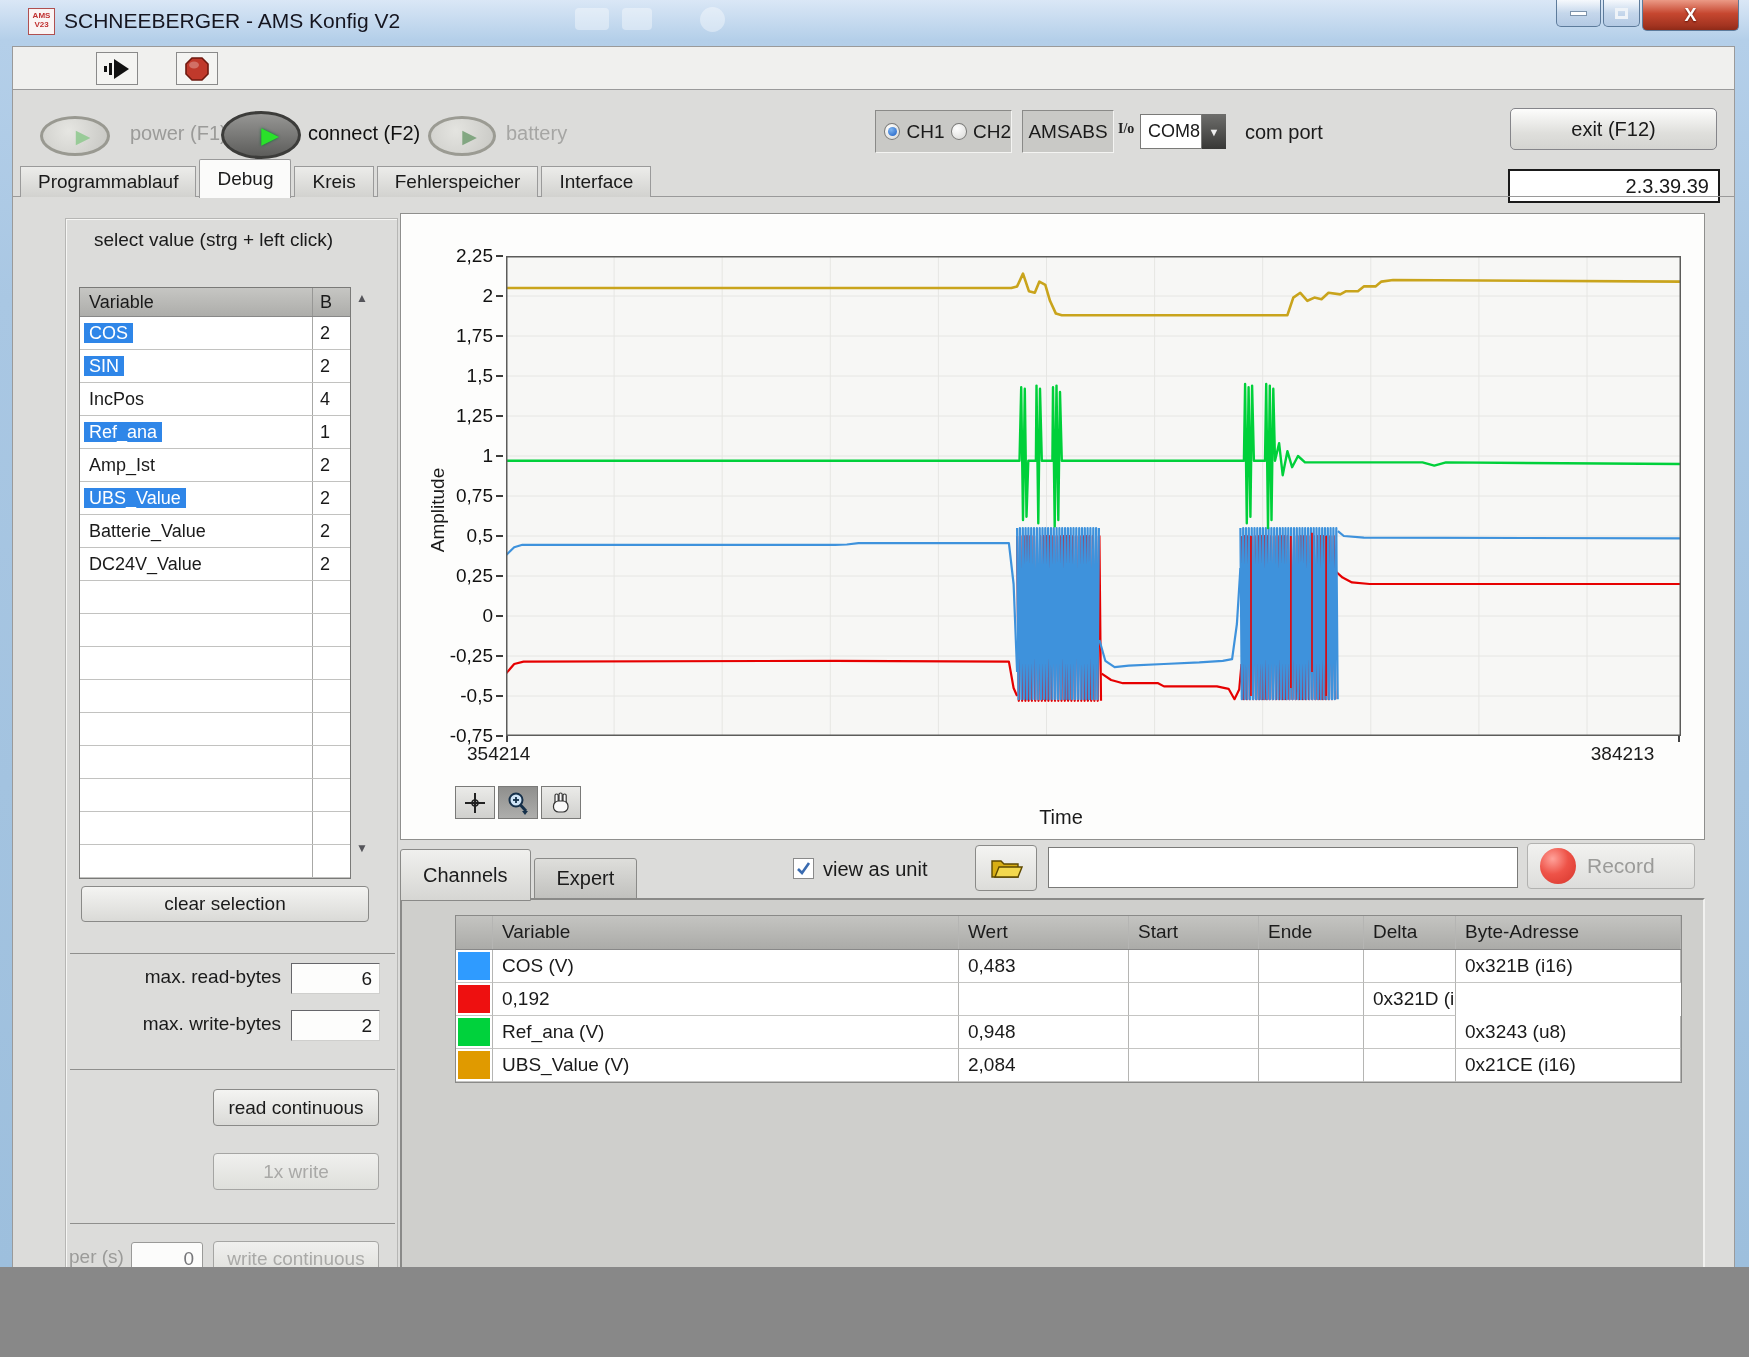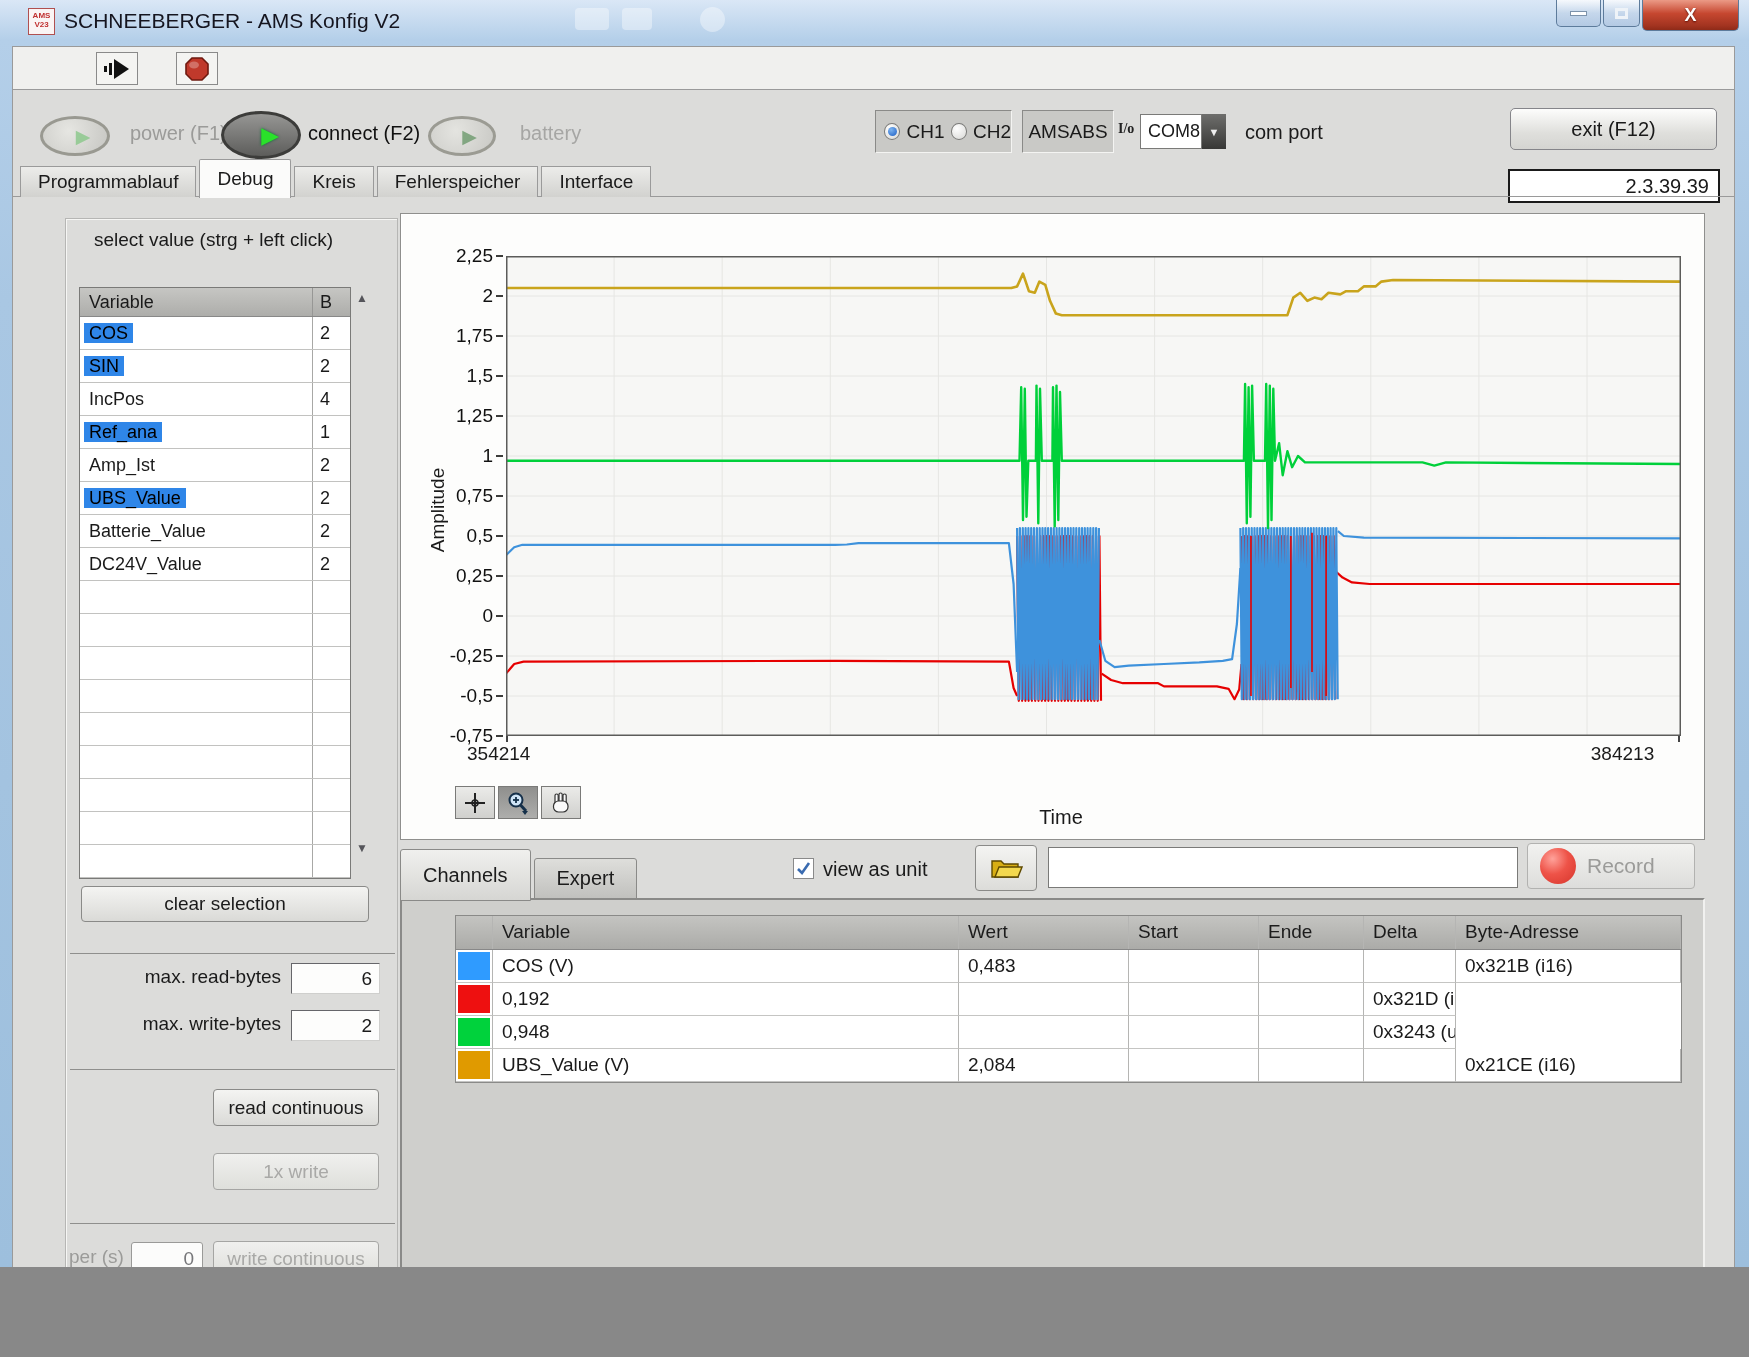--- a/index.html
+++ b/index.html
@@ -46,21 +46,21 @@
     background:radial-gradient(circle at 40% 35%,#e6e6e2,#c6c6c2); border:3px solid #999991; }
   #power-arrow { color:#8ec98e; font-size:19px; margin-left:16px; opacity:.85; }
   #connect-toggle { left:221px; top:111px; width:80px; height:48px;
     background:linear-gradient(#969694,#5d5d5b); border:3px solid #3c3c3a; }
   #connect-arrow { color:#2ae12a; font-size:23px; margin-left:18px; text-shadow:0 0 3px #063; }
   #battery-toggle { left:428px; top:116px; width:68px; height:40px;
     background:radial-gradient(circle at 40% 35%,#e4e4e0,#c8c8c4); border:3px solid #9b9b93; }
   #battery-arrow { color:#6d9a6d; font-size:19px; margin-left:15px; opacity:.8; }
   #power-label { left:130px; top:122px; font-size:20px; color:#9b9b99; }
   #connect-label { left:308px; top:122px; font-size:20px; color:#101010; }
-  #battery-label { left:520px; top:122px; font-size:20px; color:#a6a6a4; }
+  #battery-label { left:506px; top:122px; font-size:20px; color:#a6a6a4; }
   .sunken { background:#c9c9c6; border:1px solid; border-color:#8a8a88 #f4f4f2 #f4f4f2 #8a8a88; }
   #ch-panel { left:875px; top:110px; width:137px; height:43px; display:flex; align-items:center;
     gap:6px; padding-left:8px; font-size:19px; }
   .radio { width:17px; height:17px; border-radius:50%; border:1px solid #7a7a78; background:radial-gradient(circle at 35% 30%,#fff,#d8d8d5); display:flex; align-items:center; justify-content:center; }
   .radio .dot { width:9px; height:9px; border-radius:50%; background:radial-gradient(circle at 35% 30%,#7db4f0,#1c5ec4); }
   #device-panel { left:1022px; top:110px; width:92px; height:43px; display:flex; align-items:center;
     justify-content:center; font-size:19px; }
   #io-glyph { left:1118px; top:121px; font-size:14px; color:#222; font-weight:bold; font-family:"Liberation Serif", serif; }
   #com-field { left:1140px; top:114px; width:62px; height:35px; background:#fff;
     border:1px solid #7a7a78; font-size:18px; line-height:33px; padding-left:7px; }
@@ -91,21 +91,21 @@
   .vhead { display:grid; grid-template-columns:1fr 38px; height:29px;
     background:linear-gradient(#c6c6c3,#adadaa); border-bottom:1px solid #888;
     font-size:18px; line-height:28px; }
   .vhead div { padding-left:9px; }
   .vhead div:last-child { border-left:1px solid #979795; padding-left:7px; }
   .vrow { display:grid; grid-template-columns:1fr 38px; height:33px;
     border-bottom:1px solid #c2c2c0; font-size:18px; line-height:32px; }
   .vrow .vb { border-left:1px solid #a8a8a6; padding-left:7px; }
   .vrow .vn { padding-left:4px; }
   .vrow .vn span { padding:0 5px; }
-  .vrow .vn span.sel { background:#2f86e8; color:#000000; }
+  .vrow .vn span.sel { background:#2f86e8; color:#ffffff; }
   .scroll-arrow { font-size:12px; color:#55555a; }
   #var-up { left:290px; top:72px; }
   #var-down { left:290px; top:622px; }
   #clear-btn { left:15px; top:667px; width:288px; height:36px; }
   .btn { background:linear-gradient(#f4f4f2,#dadad7); border:1px solid #8a8a88; border-radius:4px;
     display:flex; align-items:center; justify-content:center; font-size:19px; }
   .btn.disabled { color:#a9a9a7; border-color:#a5a5a3; background:linear-gradient(#f0f0ee,#dedfdb); }
   .divider { left:4px; width:325px; height:1px; background:#8f8f8d; }
   #div1 { top:734px; } #div2 { top:850px; } #div3 { top:1004px; }
   #rb-label { left:10px; top:747px; width:205px; text-align:right; font-size:19px; }
@@ -539,20 +539,21 @@
           <div class="ctc">0,192</div>
           <div class="ctc"></div>
           <div class="ctc"></div>
           <div class="ctc"></div>
           <div class="ctc">0x321D (i16)</div>
         </div>
         <div class="ctrow">
           <div class="ctc swatch">
             <div style="background: rgb(0, 210, 60);"></div>
           </div>
+          <div class="ctc">Ref_ana (V)</div>
           <div class="ctc">0,948</div>
           <div class="ctc"></div>
           <div class="ctc"></div>
           <div class="ctc"></div>
           <div class="ctc">0x3243 (u8)</div>
         </div>
         <div class="ctrow">
           <div class="ctc swatch">
             <div style="background: rgb(224, 154, 0);"></div>
           </div>

